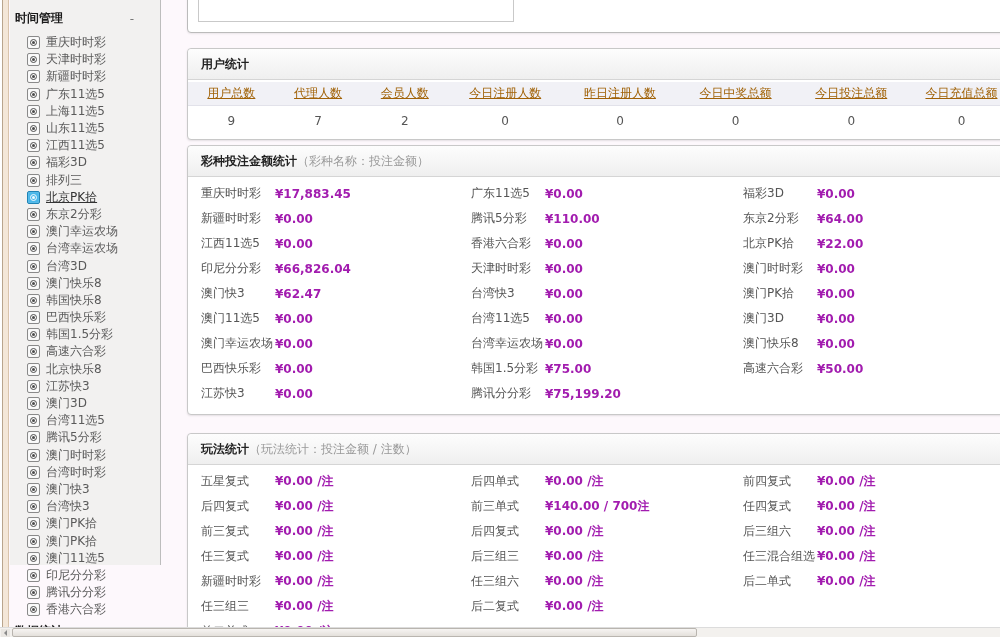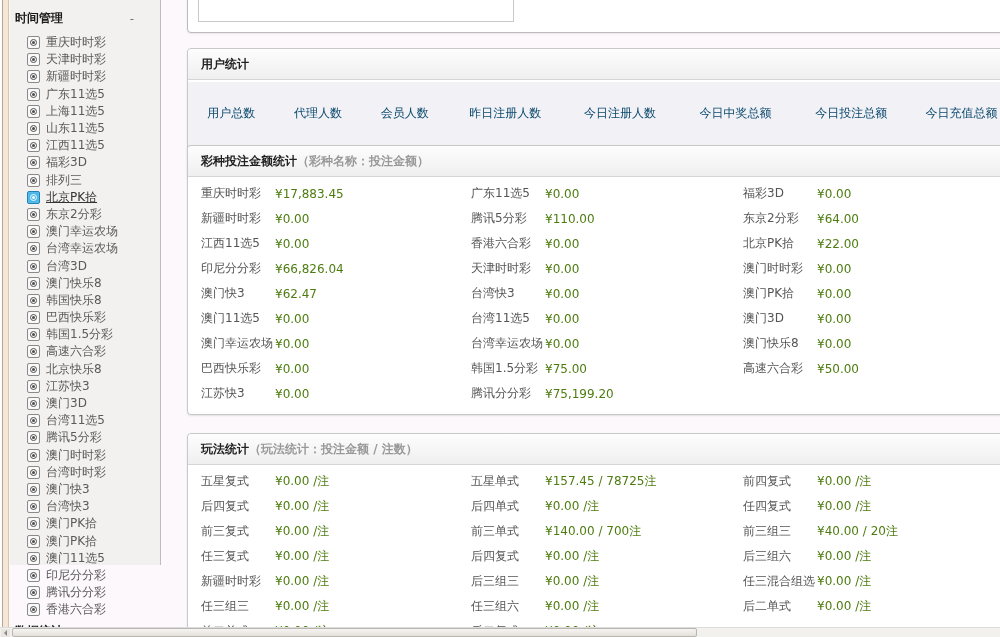--- a/index.html
+++ b/index.html
@@ -54,36 +54,36 @@
   .panel{
     position:absolute;left:0;width:828px;background:#fff;box-sizing:border-box;
     border:1px solid #c8c8c8;border-radius:4px;box-shadow:0 1px 2px rgba(0,0,0,.1);
   }
   .panel-h{
     height:30px;line-height:30px;padding:0 13px;
     background:linear-gradient(#fdfdfd,#efefef);
     border-bottom:1px solid #d5d5d5;border-radius:4px 4px 0 0;
     font-weight:bold;color:#222;white-space:nowrap;
   }
-  .panel-h .sub{font-weight:bold;color:#999;}
+  .panel-h .sub{font-weight:normal;color:#999;}
   .user-panel{top:48px;}
   .bets-panel{top:145px;}
   .plays-panel{top:433px;height:205px;overflow:hidden;}
   
   .stats-row{display:grid;grid-template-columns:10.5% 10.5% 10.5% 13.8% 14% 14% 14% 12.7%;text-align:center;}
   .stats-head{background:#f1f1f6;border-top:2px solid #fff;border-bottom:1px solid #e2e2ea;}
-  .stats-head .cell{padding:23px 0;color:#0c4a6e;}
+  .stats-head .cell{padding:3px 0;color:#a16207;text-decoration:underline;}
   .stats-vals .cell{padding:8px 0 11px;color:#555;}
   
   .pairs{padding:4px 13px 8px;}
   .pairs-grid{display:grid;grid-template-columns:270px 272px 1fr;}
   .pair{display:flex;align-items:center;height:25px;white-space:nowrap;}
   .pair.empty{visibility:hidden;}
   .pname{width:74px;flex:0 0 74px;color:#555;}
-  .pval{color:#4d7c0f;font-weight:normal;}
+  .pval{color:#a21caf;font-weight:bold;}
   
   .hscroll{
     position:absolute;left:0;bottom:0;width:1000px;height:10px;
     background:#f3f1ee;border-top:1px solid #dcdcdc;box-sizing:border-box;
   }
   .hs-arrow{
     position:absolute;left:1px;top:1px;width:9px;height:8px;background:#e9e6e2;
     display:flex;align-items:center;justify-content:center;
   }
   .hs-arrow::after{content:'';width:0;height:0;border:3px solid transparent;border-right-color:#8a8a8a;margin-left:-3px;}
@@ -318,22 +318,22 @@
   </div>
 
   <div class="panel user-panel">
     <div class="panel-h">
       <span>用户统计</span>
     </div>
     <div class="stats-row stats-head" id="statHead">
         <div class="cell">用户总数</div>
         <div class="cell">代理人数</div>
         <div class="cell">会员人数</div>
+        <div class="cell">今日注册人数</div>
         <div class="cell">昨日注册人数</div>
-        <div class="cell">今日注册人数</div>
         <div class="cell">今日中奖总额</div>
         <div class="cell">今日投注总额</div>
         <div class="cell">今日充值总额</div>
       </div>
     <div class="stats-row stats-vals" id="statVals">
         <div class="cell">9</div>
         <div class="cell">7</div>
         <div class="cell">2</div>
         <div class="cell">0</div>
         <div class="cell">0</div>
@@ -498,24 +498,20 @@
     <span class="pname">任三组三</span>
     <span class="pval">¥0.00 /注</span>
   </div>
             <div class="pair">
     <span class="pname">前二单式</span>
     <span class="pval">¥0.00 /注</span>
   </div>
           </div>
           <div>
             <div class="pair">
-    <span class="pname">五星单式</span>
-    <span class="pval">¥157.45 / 78725注</span>
-  </div>
-            <div class="pair">
     <span class="pname">后四单式</span>
     <span class="pval">¥0.00 /注</span>
   </div>
             <div class="pair">
     <span class="pname">前三单式</span>
     <span class="pval">¥140.00 / 700注</span>
   </div>
             <div class="pair">
     <span class="pname">后四复式</span>
     <span class="pval">¥0.00 /注</span>
@@ -534,24 +530,20 @@
   </div>
           </div>
           <div>
             <div class="pair">
     <span class="pname">前四复式</span>
     <span class="pval">¥0.00 /注</span>
   </div>
             <div class="pair">
     <span class="pname">任四复式</span>
     <span class="pval">¥0.00 /注</span>
-  </div>
-            <div class="pair">
-    <span class="pname">前三组三</span>
-    <span class="pval">¥40.00 / 20注</span>
   </div>
             <div class="pair">
     <span class="pname">后三组六</span>
     <span class="pval">¥0.00 /注</span>
   </div>
             <div class="pair">
     <span class="pname">任三混合组选</span>
     <span class="pval">¥0.00 /注</span>
   </div>
             <div class="pair">

